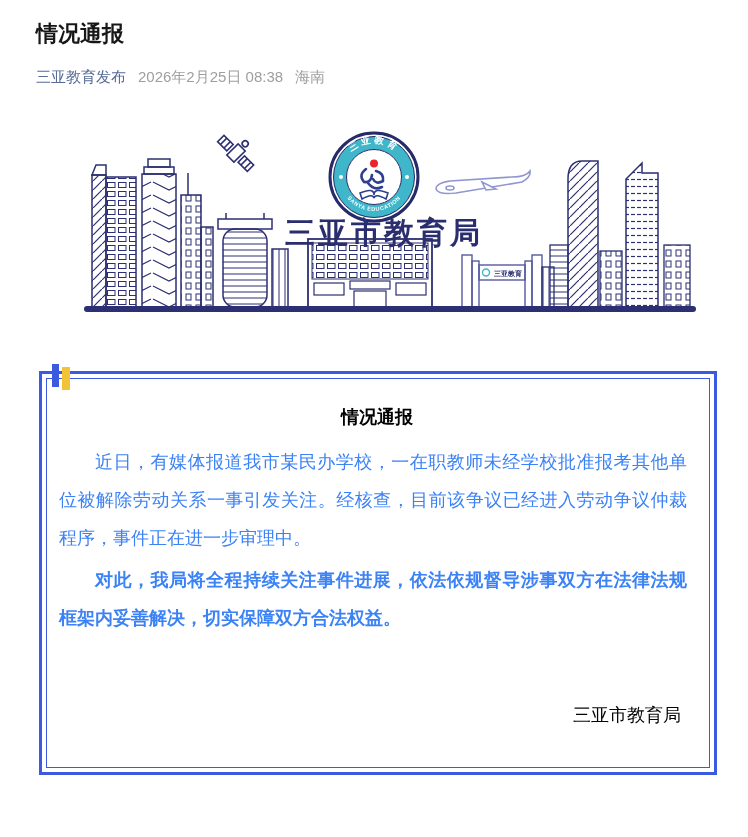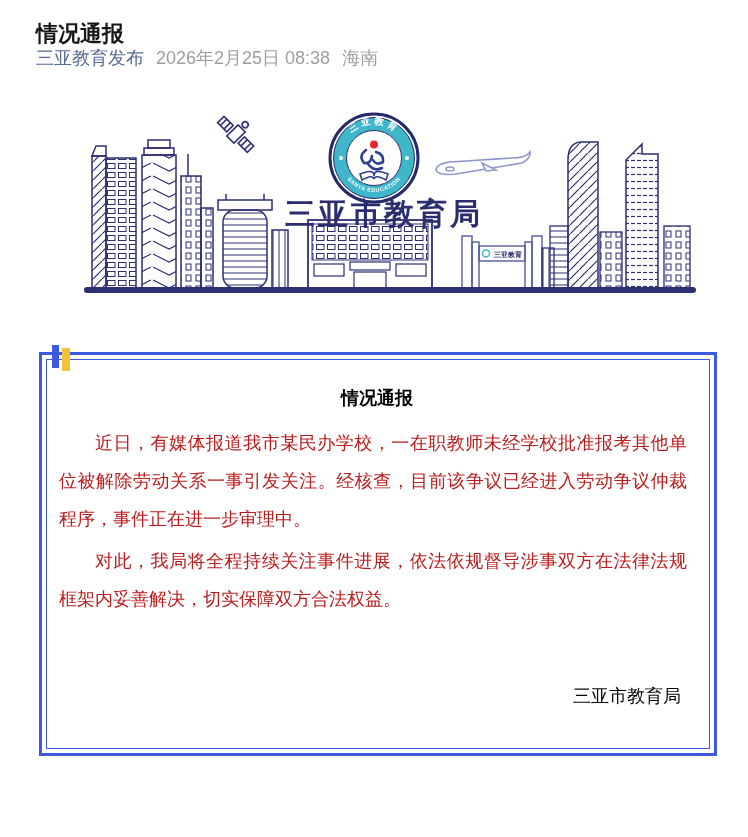--- a/index.html
+++ b/index.html
@@ -4,21 +4,21 @@
 <style>
   * { box-sizing: border-box; }
   html,body { margin:0; padding:0; }
   body {
     width:748px; height:837px; background:#ffffff; overflow:hidden;
     font-family:"Liberation Sans","DejaVu Sans",sans-serif;
     -webkit-font-smoothing:antialiased;
   }
   .header { padding:20px 36px 0 36px; }
   .page-title { margin:0; font-size:22px; line-height:28px; font-weight:700; color:#171717; }
-  .meta { margin-top:0; font-size:18px; line-height:20px; }
+  .meta { margin-top:19px; font-size:15px; line-height:20px; }
   .meta .account { color:#576b95; margin-right:12px; cursor:pointer; }
   .meta .datetime { color:#9e9e9e; margin-right:12px; }
   .meta .region { color:#9e9e9e; }
 
   .banner { margin:40px 0 0 84px; width:612px; height:192px; }
   .banner svg { display:block; }
 
   .notice-box {
     position:relative;
     margin:52px 0 0 39px;
@@ -37,24 +37,24 @@
   .corner-bar-yellow {
     position:absolute; left:20px; top:-7px;
     width:8px; height:23px; background:#f2c338; z-index:2;
   }
   .notice-title {
     margin:0; text-align:center; font-size:18px; line-height:24px;
     font-weight:700; color:#000;
   }
   .notice-para {
     margin:14px 8px 4px 0;
-    font-size:18px; line-height:38px; color:#b91c1c;
+    font-size:18px; line-height:38px; color:#3b82f6;
     text-indent:2em; text-align:justify;
   }
-  .notice-para + .notice-para { margin-top:0; }
+  .notice-para + .notice-para { margin-top:0;font-weight:bold; }
   .sig-block { margin-top:62px; text-align:right; padding-right:14px; }
   .sig-name, .sig-date { font-size:18px; line-height:32px; color:#050505; }
 </style>
 </head>
 <body>
 
 <div class="header">
   <h1 class="page-title">情况通报</h1>
   <div class="meta">
     <span class="account">三亚教育发布</span><span class="datetime">2026年2月25日 08:38</span><span class="region">海南</span>

